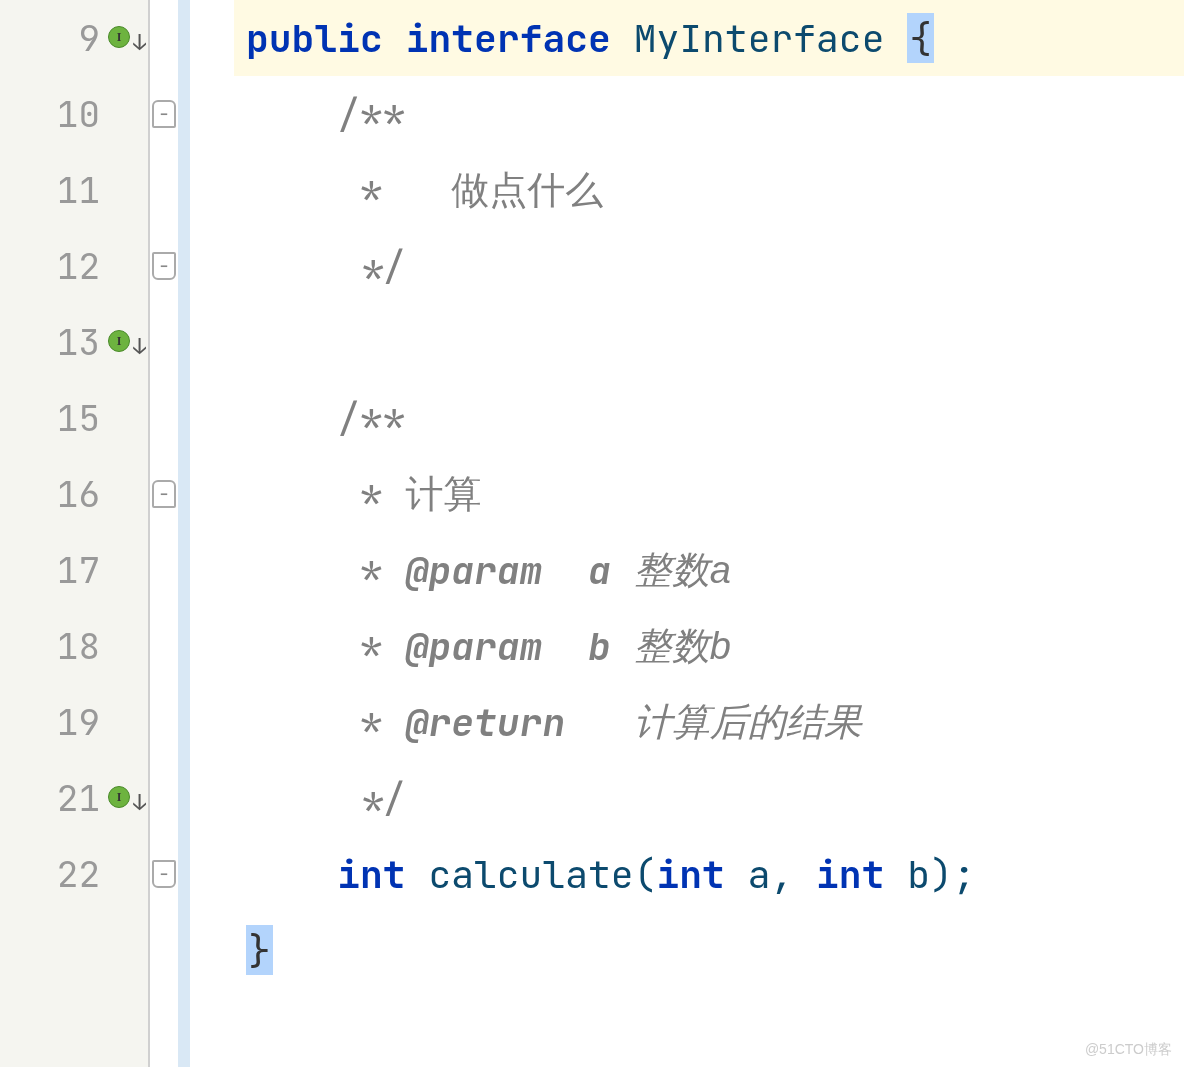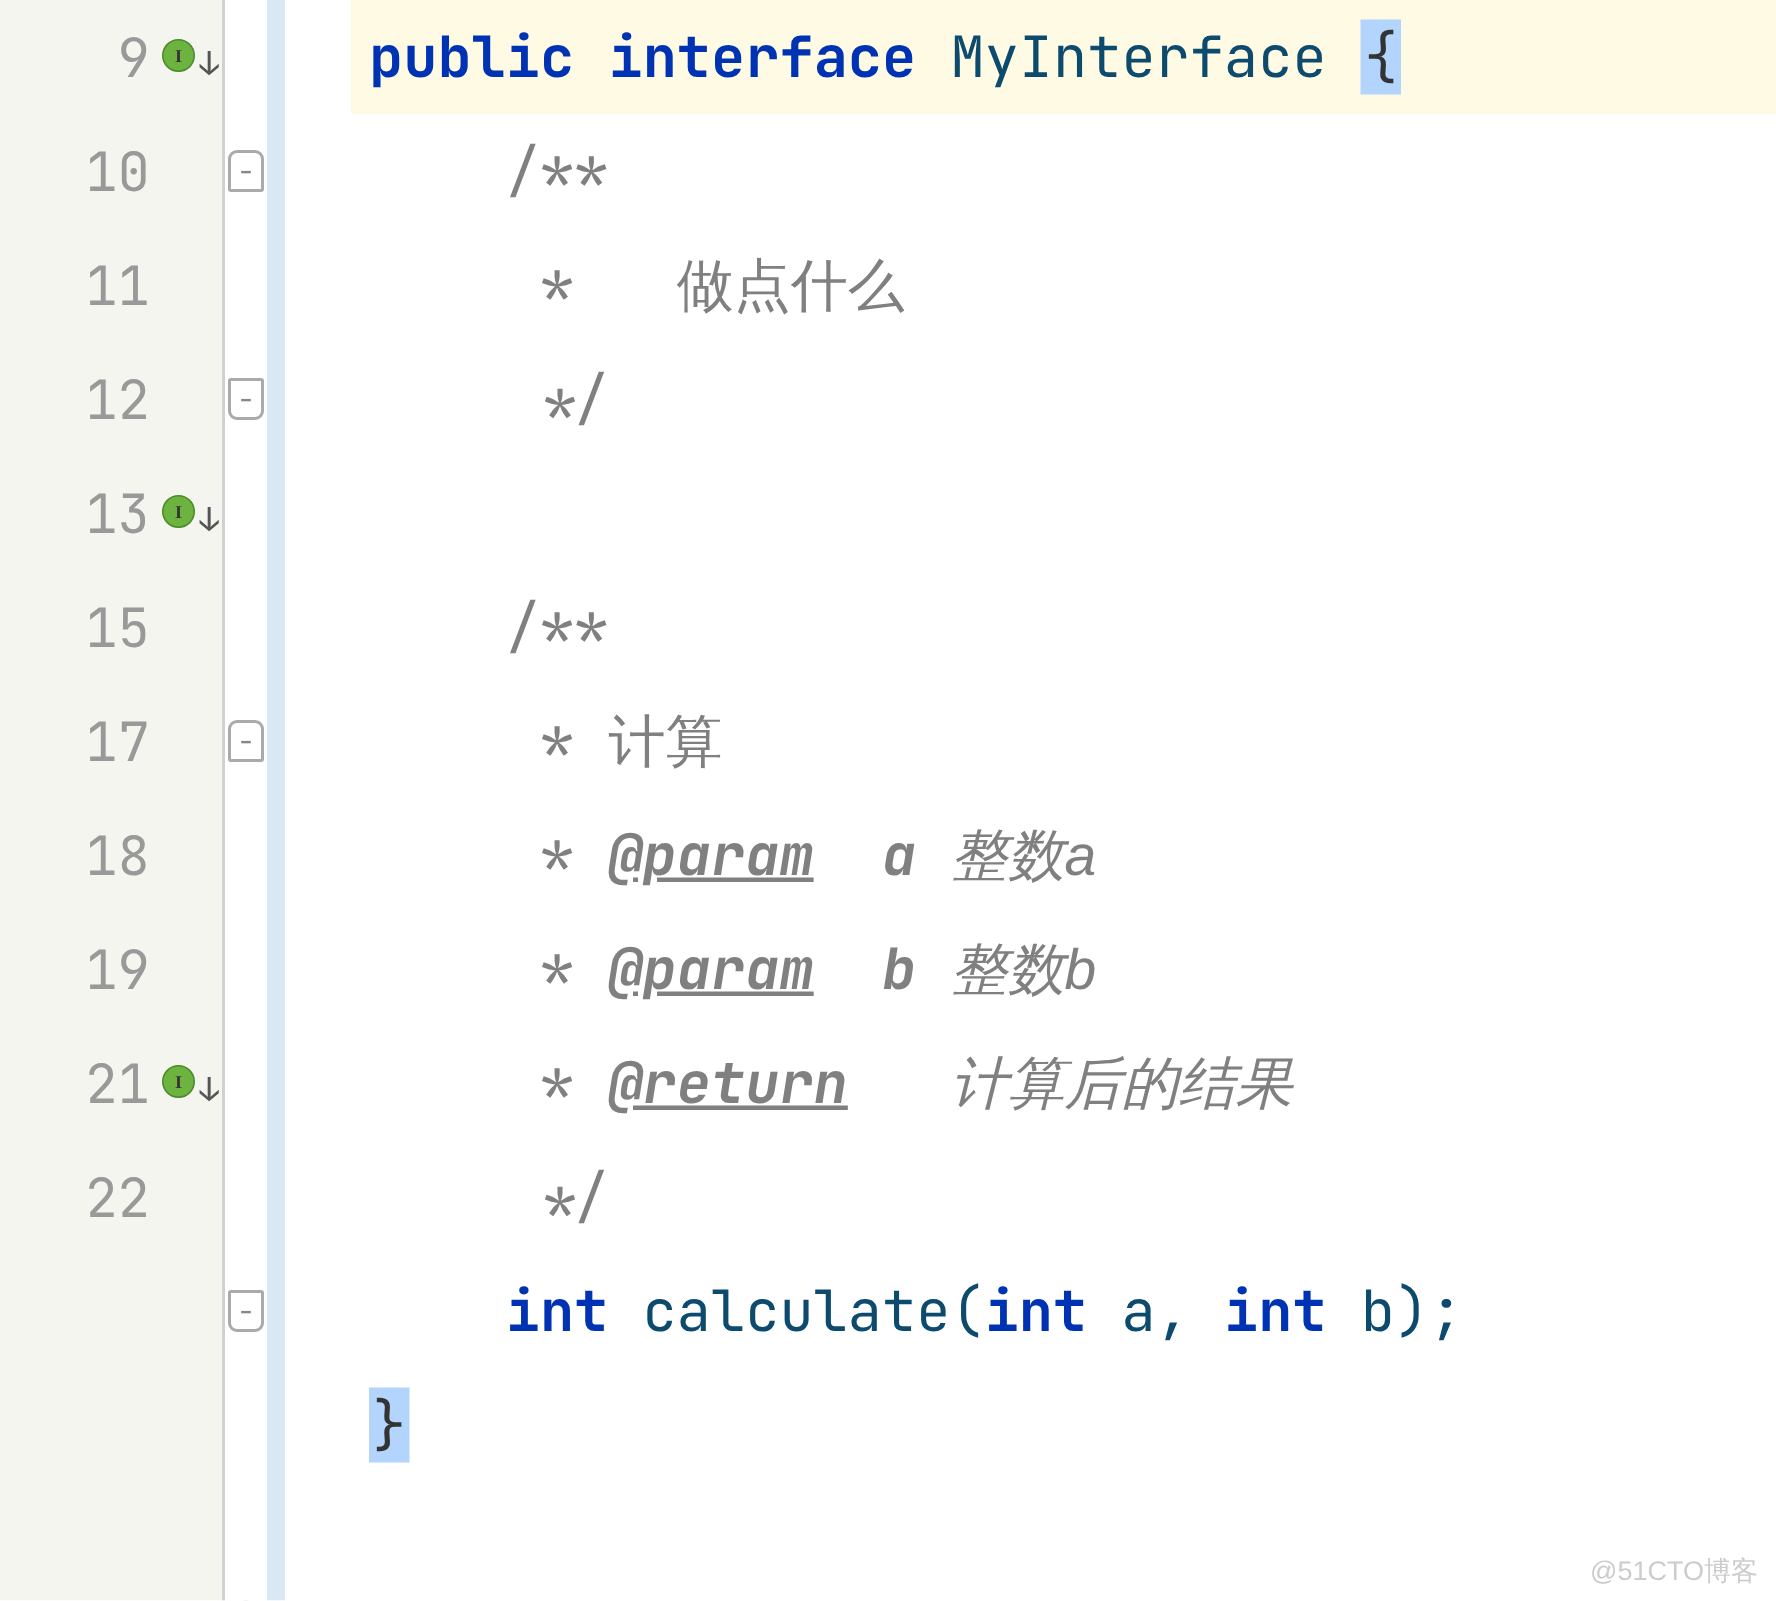--- a/index.html
+++ b/index.html
@@ -150,36 +150,35 @@
       color: #333;
       padding: 0 2px;
     }
     .comment {
       color: #808080;
     }
     .javadoc-tag {
       color: #808080;
       font-style: italic;
       font-weight: bold;
-      text-decoration: underline;
     }
     .javadoc-param {
       color: #808080;
       font-style: italic;
       font-weight: bold;
     }
     .italic {
       font-style: italic;
     }
     .watermark {
       position: absolute;
       bottom: 8px;
       right: 12px;
       color: #cccccc;
-      font-size: 18px;
+      font-size: 14px;
       font-family: sans-serif;
       text-align: right;
     }
     .cn {
       font-family: 'Microsoft YaHei', 'PingFang SC', sans-serif;
     }
   </style>
 </head>
 <body>
 
@@ -210,20 +209,24 @@
         <span class="line-number">13</span>
         <span class="gutter-icon">
           <span class="implement-marker">
             <span class="implement-circle"></span>
             <span class="implement-arrow">↓</span>
           </span>
         </span>
       </div>
       <div class="gutter-line">
         <span class="line-number">15</span>
+        <span class="gutter-icon"></span>
+      </div>
+      <div class="gutter-line">
+        <span class="line-number">16</span>
         <span class="gutter-icon"></span>
       </div>
       <div class="gutter-line">
         <span class="line-number">17</span>
         <span class="gutter-icon"></span>
       </div>
       <div class="gutter-line">
         <span class="line-number">18</span>
         <span class="gutter-icon"></span>
       </div>

